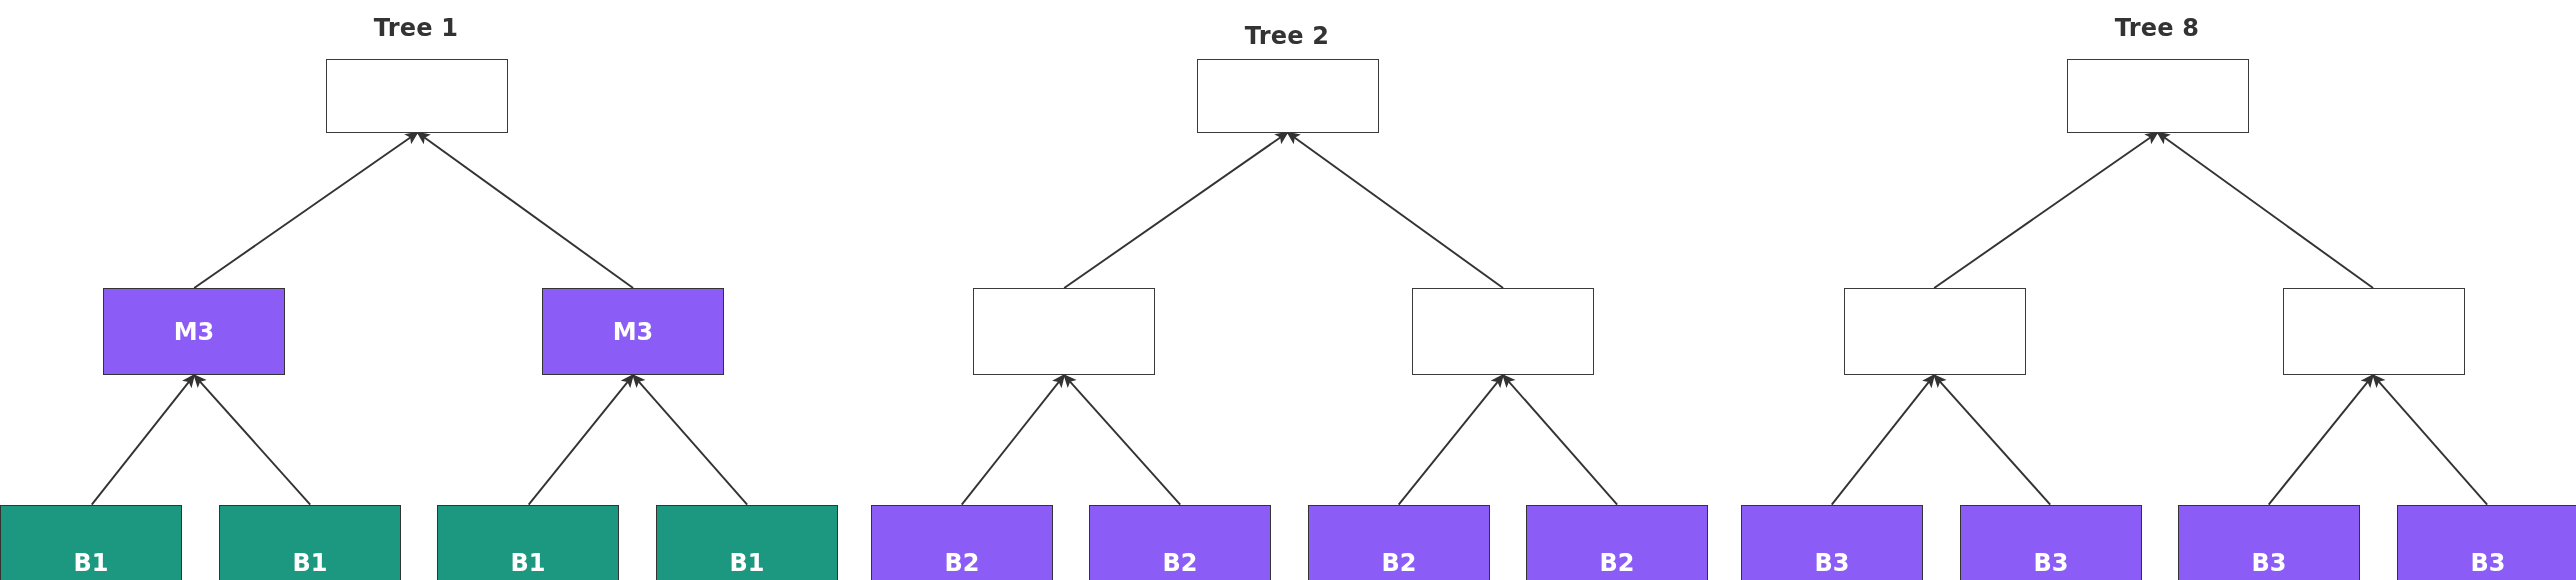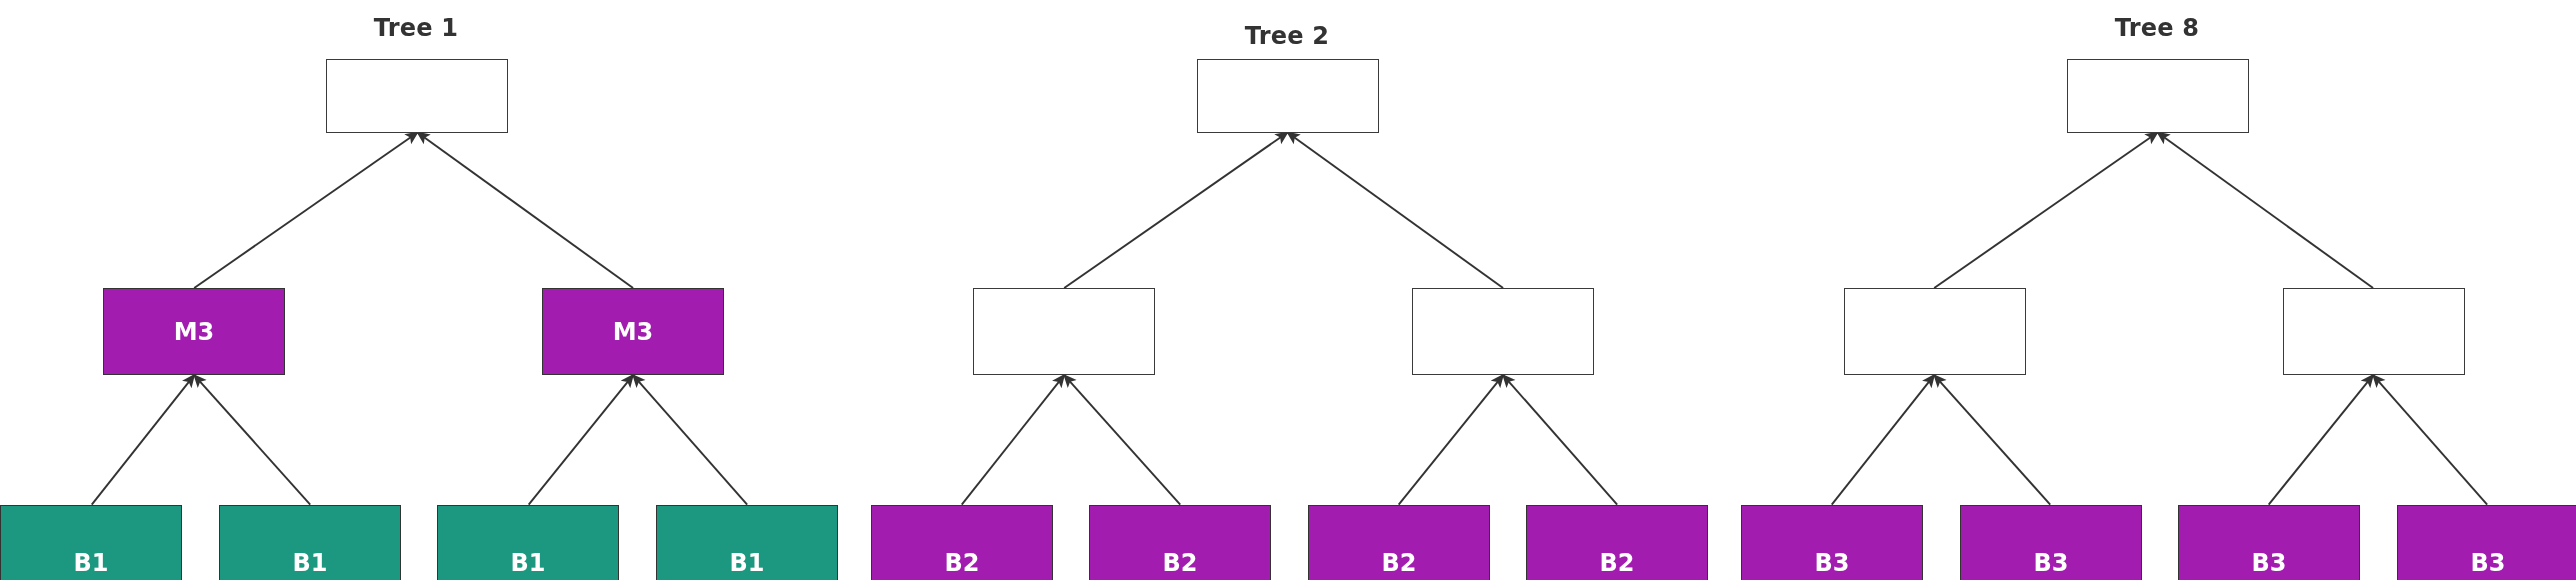--- a/index.html
+++ b/index.html
@@ -43,21 +43,21 @@
     font-weight: bold;
     font-size: 24px;
     line-height: 1;
   }
   .node.empty {
     background: #ffffff;
     border-width: 1.9px;
     border-color: #3a3a3a;
   }
   .node.orange {
-    background: #a21caf;
+    background: #8b5cf6;
     color: #ffffff;
   }
   .node.teal {
     background: #1d9880;
     color: #ffffff;
   }
   .edge-layer {
     position: absolute;
     left: 0;
     top: 0;

